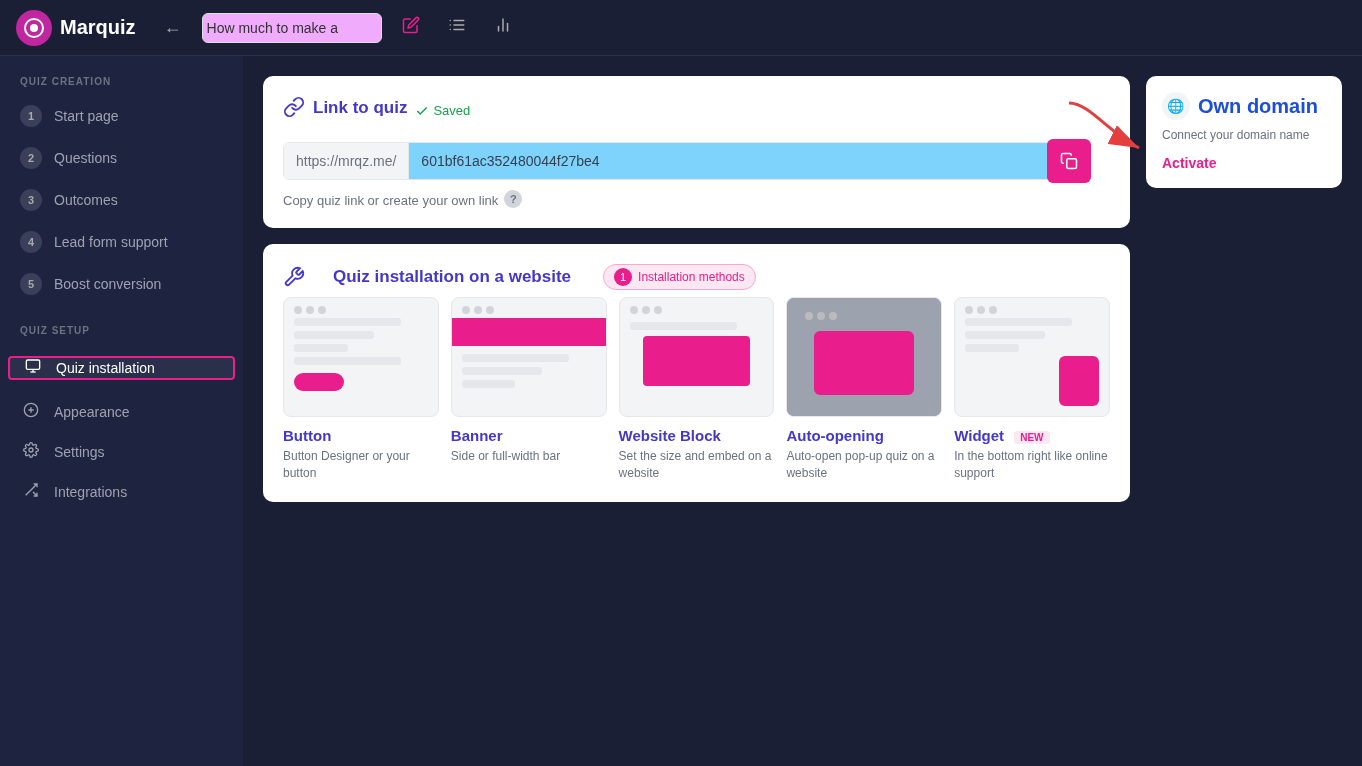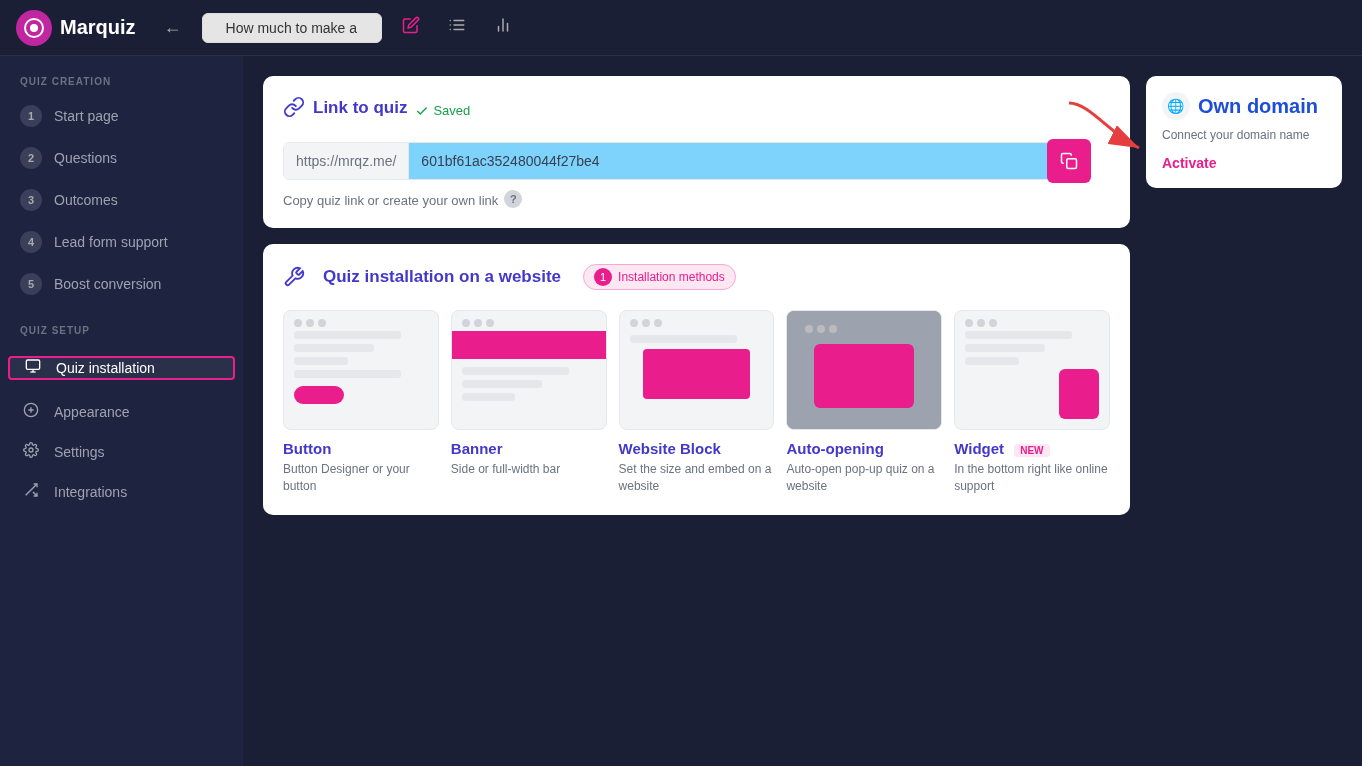--- a/index.html
+++ b/index.html
@@ -40,24 +40,24 @@
     }
     .back-btn {
       background: none;
       border: none;
       color: #aaa;
       cursor: pointer;
       font-size: 18px;
       padding: 4px 8px;
     }
     .quiz-title-input {
-      background: #e5e5e5;
+      background: #f0abfc;
       border: 1px solid #ddd;
       border-radius: 6px;
-      padding: 6px 23px;
+      padding: 6px 4px;
       font-size: 14px;
       color: #333;
       width: 180px;
     }
     .topbar-icon-btn {
       background: none;
       border: none;
       cursor: pointer;
       color: #aaa;
       font-size: 20px;
@@ -224,22 +224,22 @@
       justify-content: center;
       font-size: 11px;
       color: #6b7280;
       font-weight: 600;
     }
 
     
     .install-card-header {
       display: flex;
       align-items: center;
-      gap: 18px;
-      margin-bottom: 20px;
+      gap: 28px;
+      margin-bottom: 7px;
     }
     .install-title {
       font-size: 17px;
       font-weight: 600;
       color: #4338ca;
     }
     .install-methods-badge {
       display: flex;
       align-items: center;
       gap: 6px;

